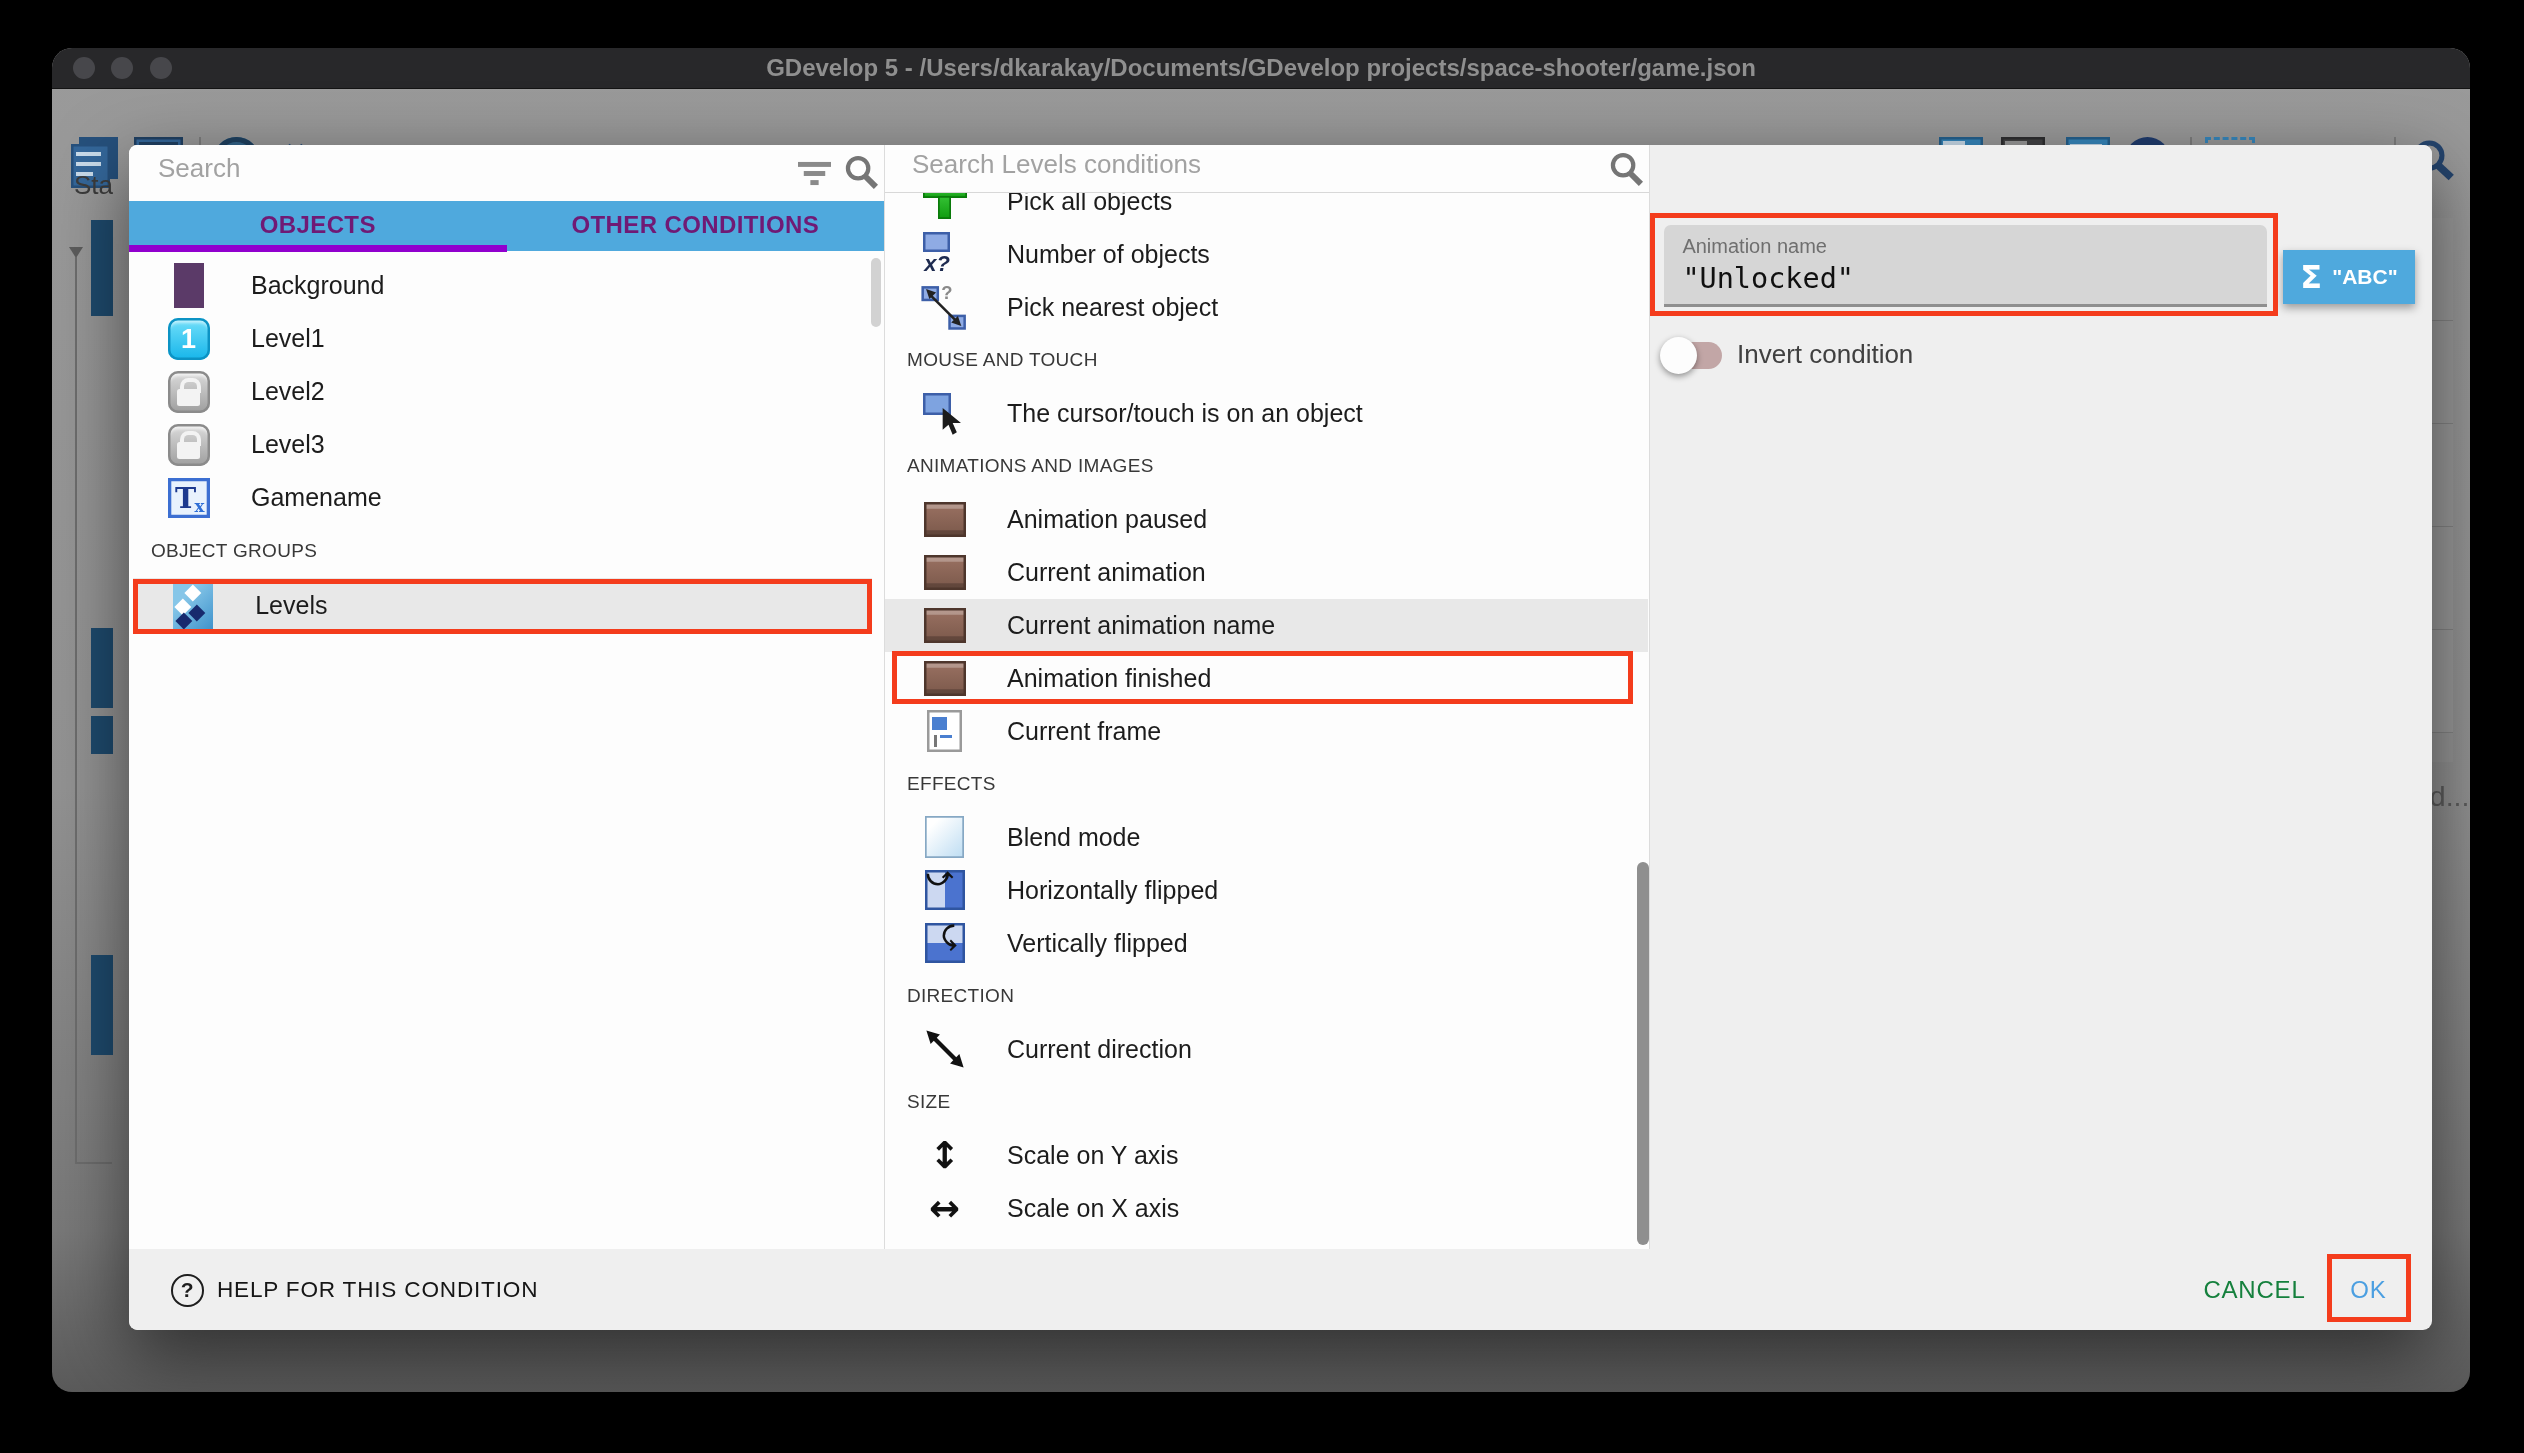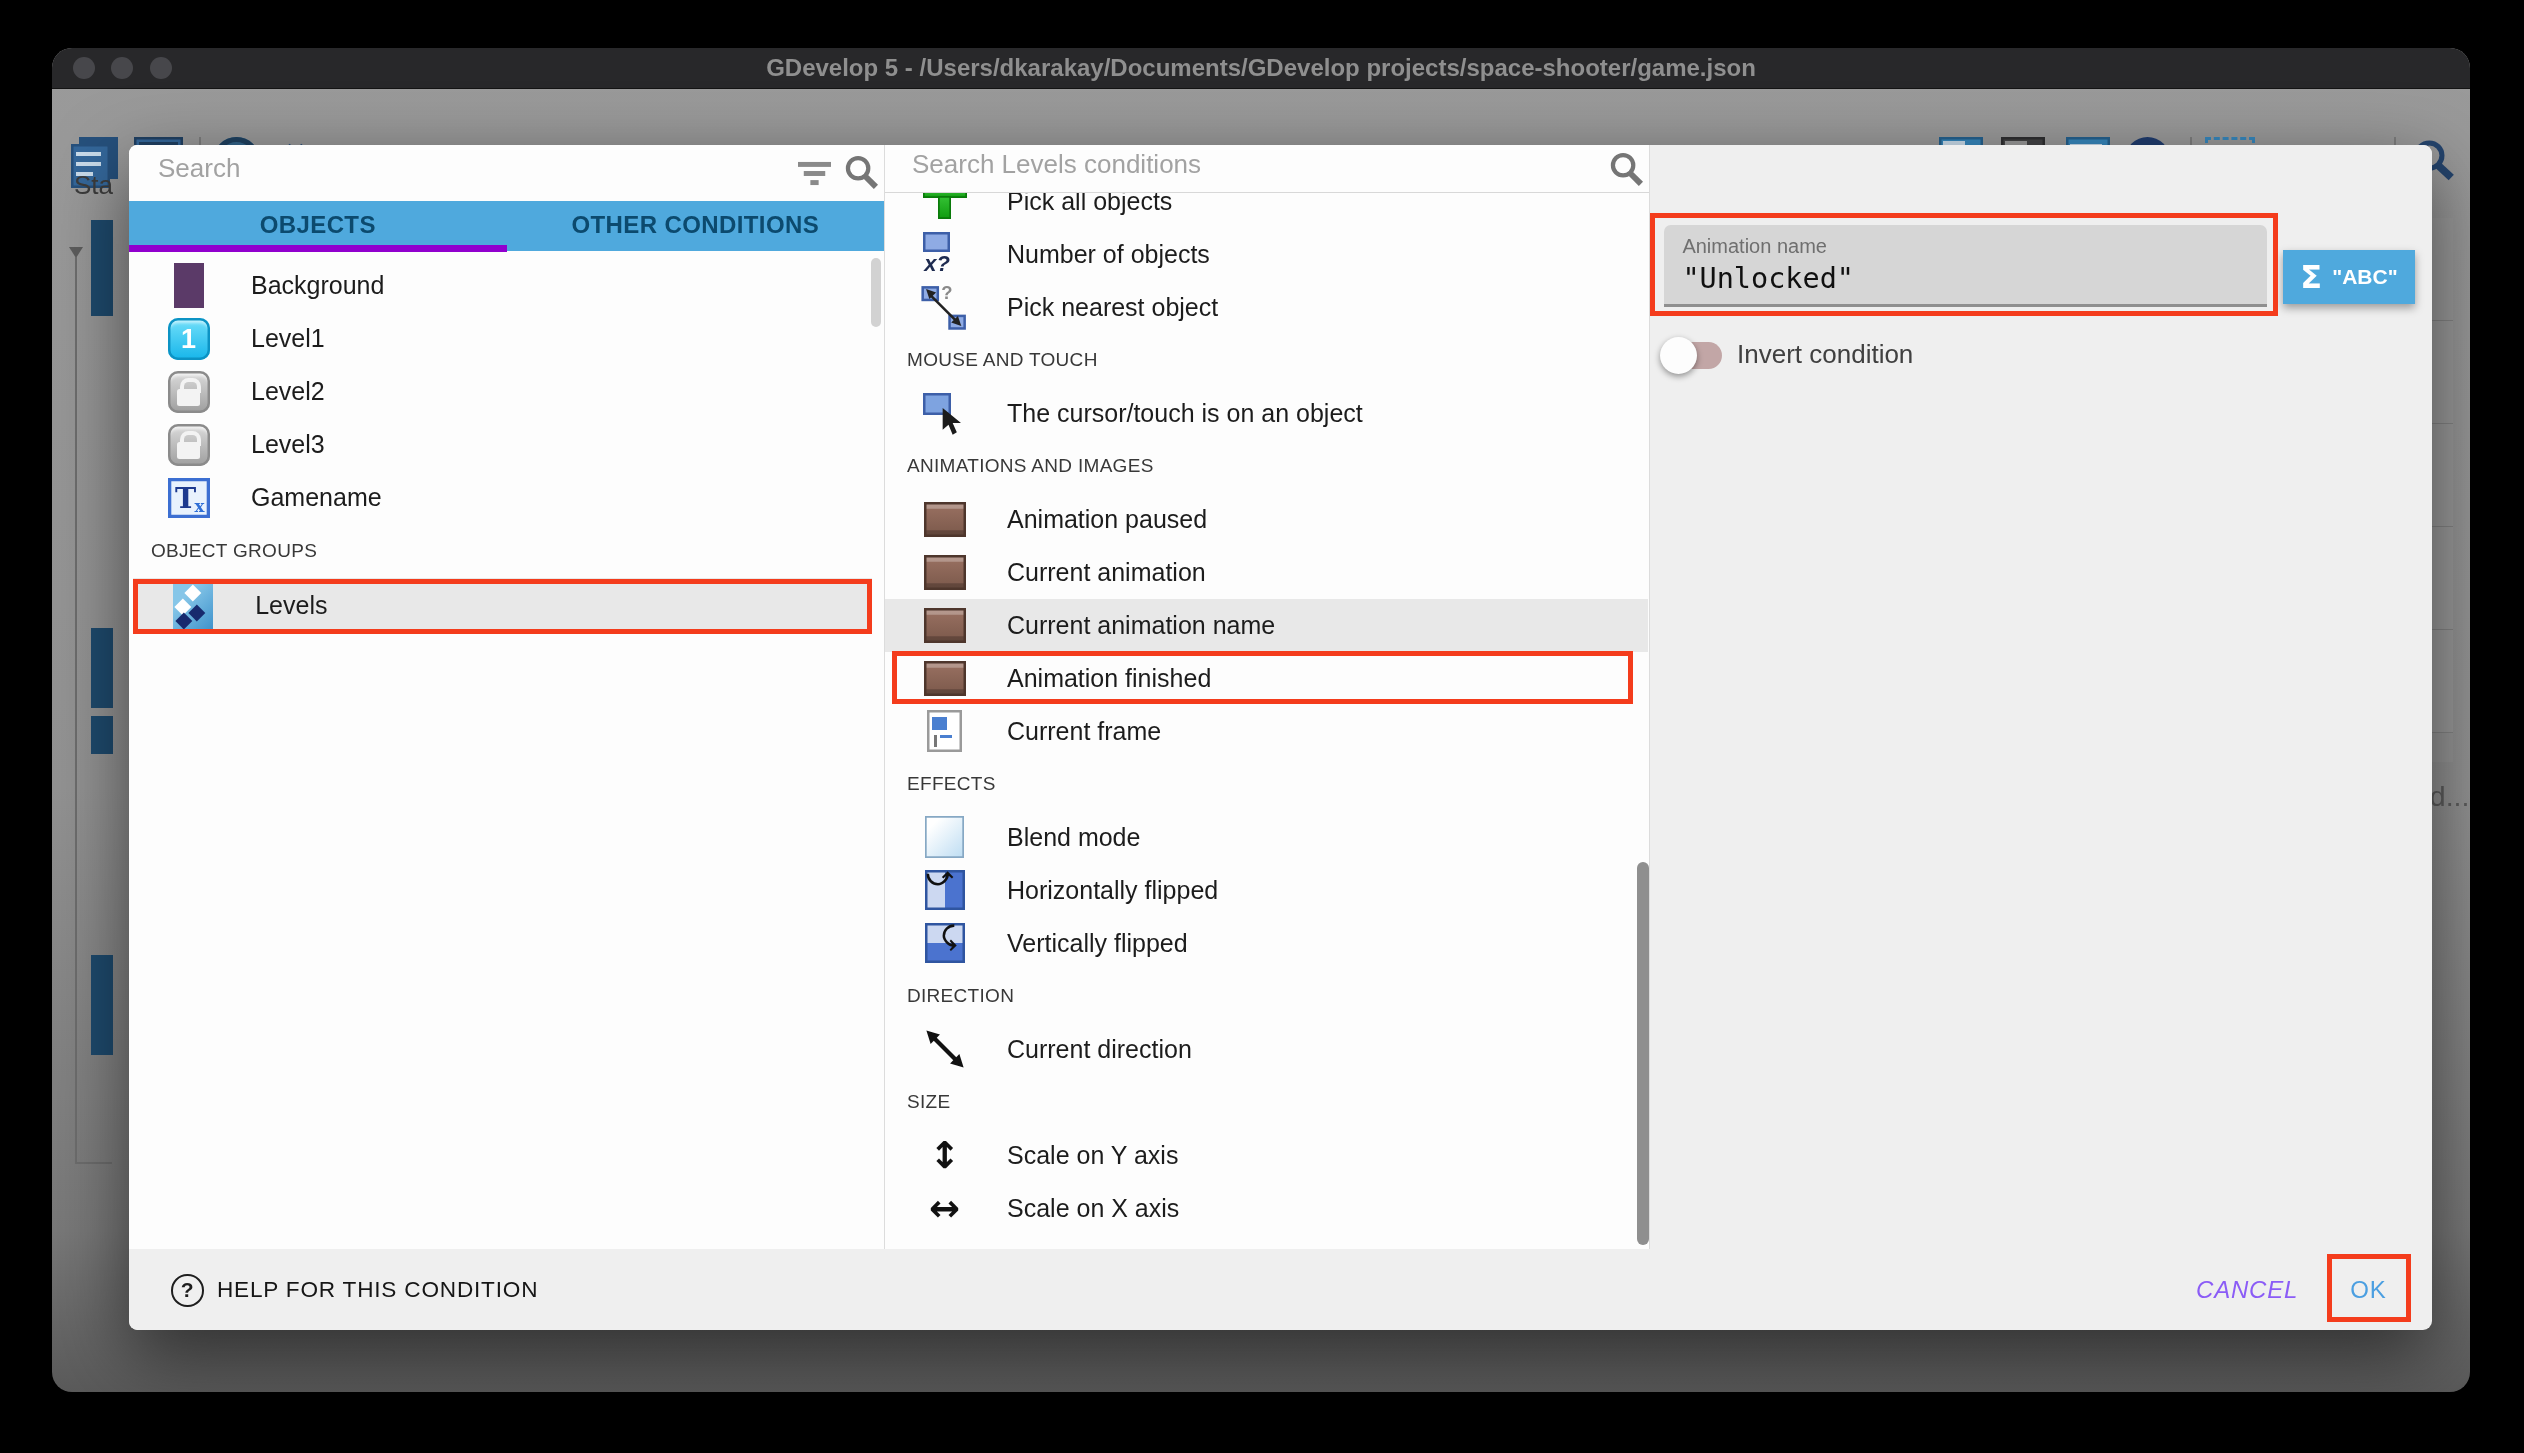--- a/index.html
+++ b/index.html
@@ -65,21 +65,21 @@
   .col-right{position:absolute;left:1521px;top:0;width:782px;height:1104px;background:#efefef;border-radius:0 8.4px 0 0;}
 
   .search-row{position:absolute;left:0;top:0;width:100%;background:#fdfdfd;}
   .search-row input{border:none;outline:none;background:transparent;font-size:26px;color:#3a3a3a;
     font-family:"Liberation Sans",sans-serif;width:70%;}
   .search-row input::placeholder{color:#a2a2a2;}
   .sr-left{height:56px;line-height:56px;padding-left:27px;box-sizing:border-box;}
   .sr-mid{height:48px;line-height:48px;padding-left:25px;box-sizing:border-box;border-bottom:1.7px solid #d8d8d8;}
 
   .tabbar{position:absolute;left:0;top:56px;width:755px;height:50px;display:flex;}
-  .tab{flex:1;color:#0c4a6e;font-size:24px;font-weight:bold;text-align:center;line-height:47px;letter-spacing:0.4px;}
+  .tab{flex:1;color:#701a75;font-size:24px;font-weight:bold;text-align:center;line-height:47px;letter-spacing:0.4px;}
   .tab-underline{position:absolute;left:0;top:100px;width:378px;height:6.7px;}
 
   .list-left{position:absolute;left:0;top:106px;width:755px;height:998px;}
   .list-mid{position:absolute;left:0;top:48px;width:763px;height:1056px;overflow:hidden;}
 
   .row{position:relative;height:53px;display:flex;align-items:center;}
   .row .lbl{font-size:25px;color:#1c1c1c;padding-left:122px;white-space:nowrap;}
   .row .ic{position:absolute;left:30px;width:59px;height:50px;display:flex;align-items:center;justify-content:center;}
   .sec-row{position:relative;height:53px;display:flex;align-items:center;}
   .sec-row .sec{font-size:19px;color:#383838;padding-left:22px;letter-spacing:0.3px;}
@@ -152,22 +152,22 @@
     box-shadow:0 2.5px 6.7px rgba(0,0,0,.4);}
   .invert-label{position:absolute;left:1608px;top:194px;font-size:26px;color:#404040;}
 
   
   .footer{position:absolute;left:0;top:1104px;width:2260px;height:81px;background:#efefef;border-radius:0 0 8.4px 8.4px;}
   .help{position:absolute;left:42px;top:25px;display:flex;align-items:center;gap:13.4px;}
   .help-ic{width:28.5px;height:28.5px;border-radius:50%;border:2.5px solid #1e1e1e;color:#1e1e1e;
     font-size:21px;font-weight:bold;text-align:center;line-height:28.5px;}
   .help-ic::after{content:"?";}
   .help .hl{font-size:22.6px;color:#161616;letter-spacing:0.8px;font-weight:500;}
-  .cancel-btn{position:absolute;left:2067px;top:23.4px;width:117px;height:35px;line-height:35px;
-    font-size:24px;color:#8b5cf6;letter-spacing:0.8px;font-style:italic;}
+  .cancel-btn{position:absolute;left:2067px;top:23.4px;width:117px;height:35px;text-align:center;line-height:35px;
+    font-size:24px;color:#15803d;letter-spacing:0.8px;}
   .ok-btn{position:absolute;left:2202px;top:23.4px;width:75px;height:35px;text-align:center;line-height:35px;
     font-size:24px;font-weight:500;letter-spacing:0.8px;}
 
   
   .anno{position:absolute;border:5.9px solid #f43c1c;box-sizing:border-box;pointer-events:none;z-index:40;}
 </style>
 </head>
 <body>
 
 <div id="window">

